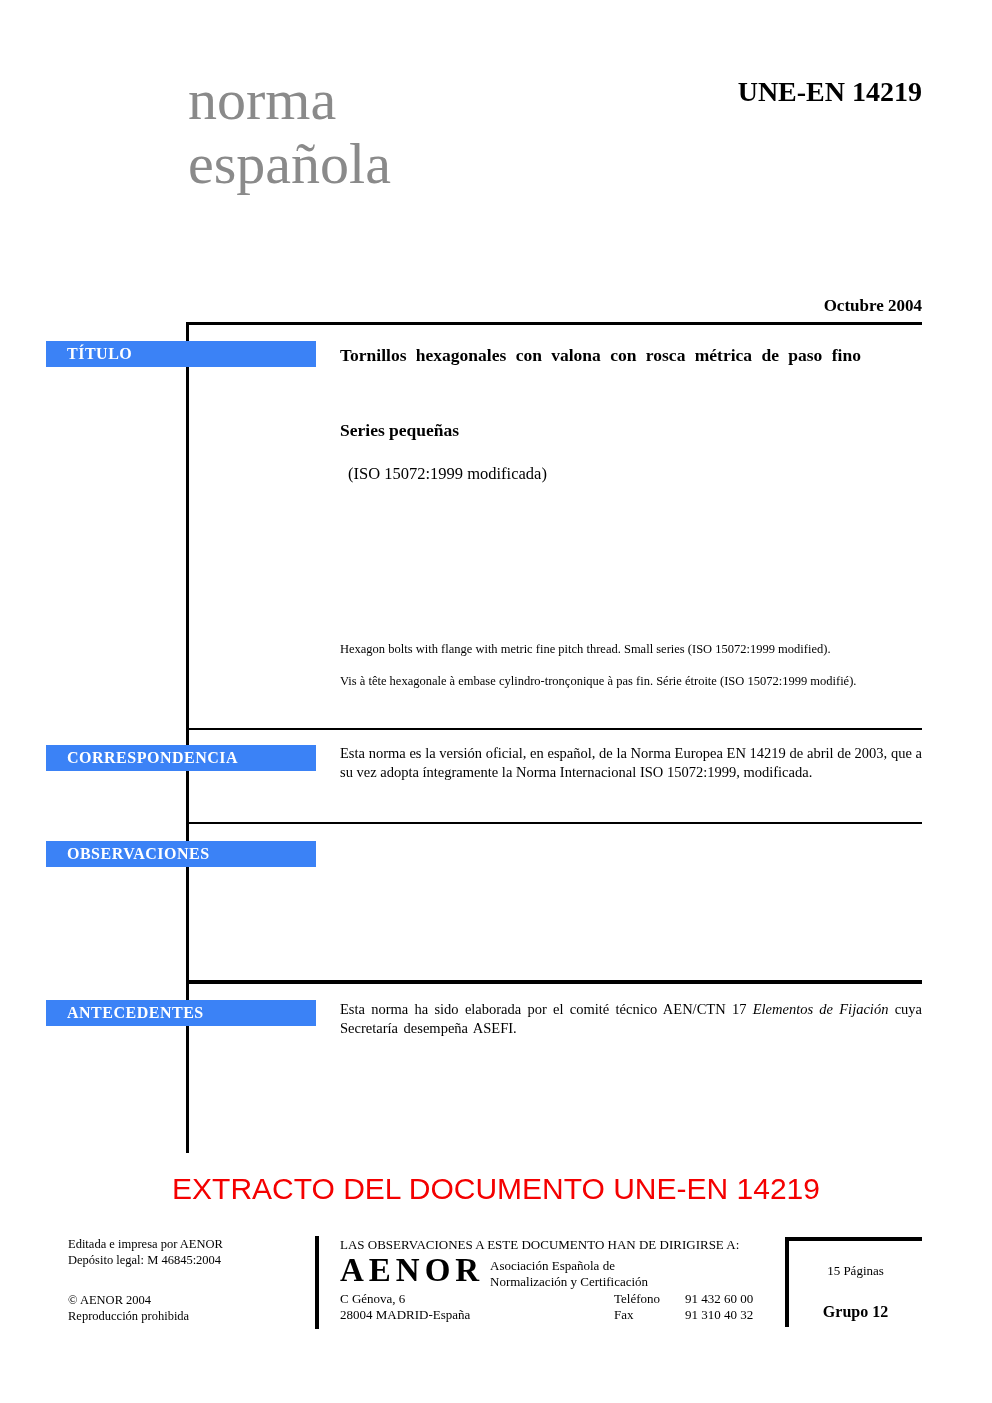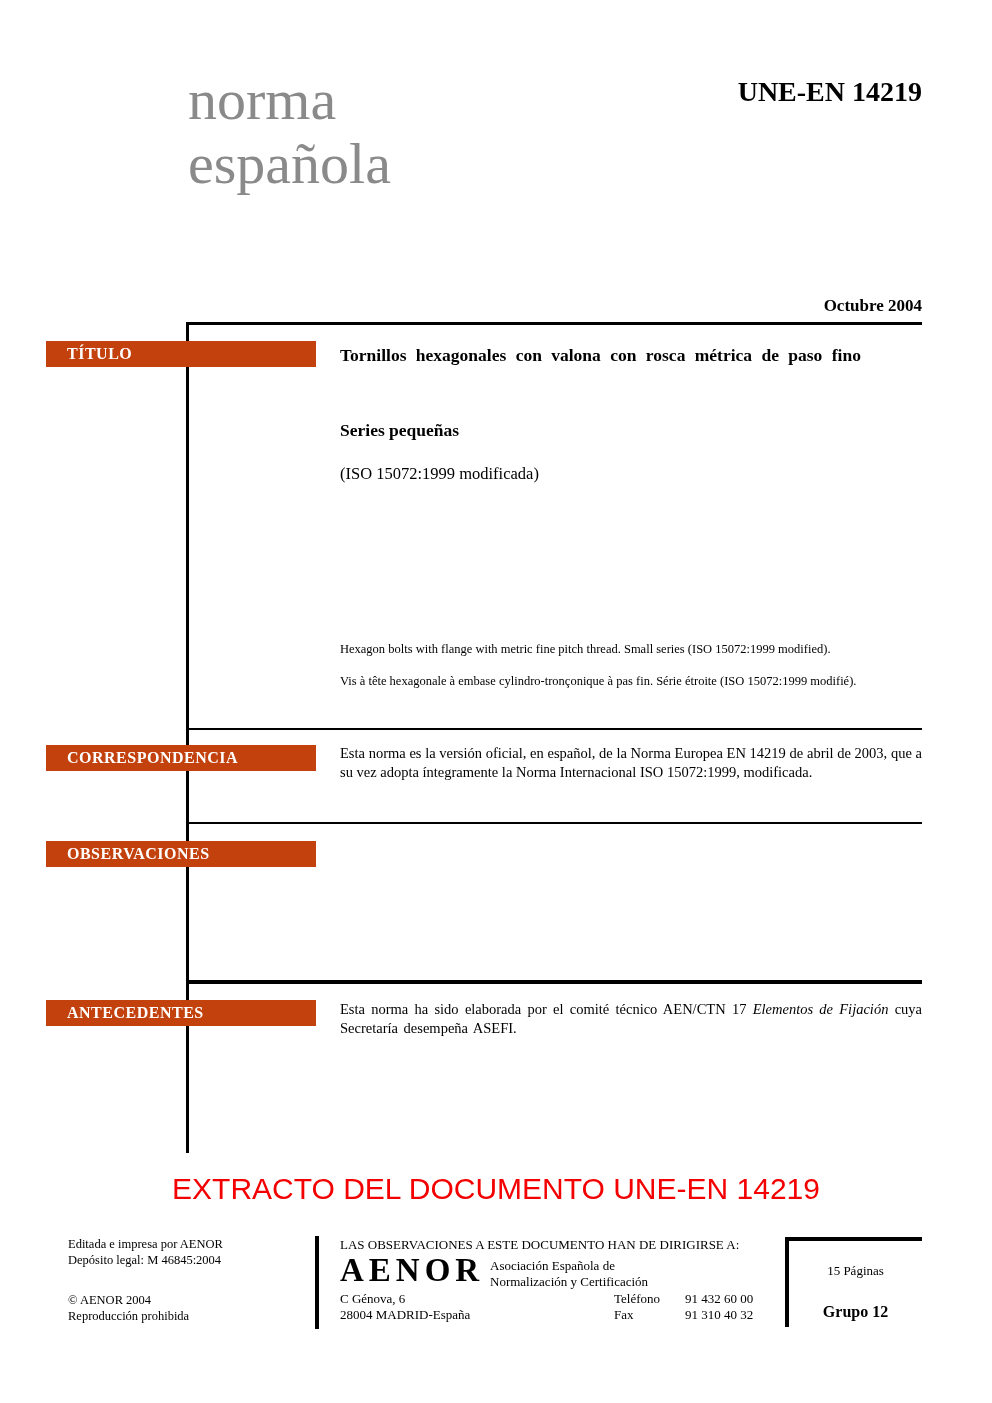--- a/index.html
+++ b/index.html
@@ -31,38 +31,38 @@
   
   .rule { position: absolute; background: #000; }
   .rule-top      { left: 187px; top: 322px; width: 735px; height: 3px; }
   .rule-corresp  { left: 187px; top: 728px; width: 735px; height: 2px; }
   .rule-observ   { left: 187px; top: 822px; width: 735px; height: 2px; }
   .rule-ante     { left: 187px; top: 980px; width: 735px; height: 4px; }
   .rule-vertical { left: 186px; top: 322px; width: 3px;  height: 831px; }
   
   .bar {
     position: absolute; left: 46px; width: 270px; height: 26px;
-    background: #c2410c; color: #fff;
+    background: #3b82f6; color: #fff;
     display: flex; align-items: center;
     padding-left: 21px;
     font-size: 16px; font-weight: bold; letter-spacing: 0.5px;
   }
   .bar-titulo  { top: 341px; }
   .bar-corresp { top: 745px; }
   .bar-observ  { top: 841px; }
   .bar-ante    { top: 1000px; }
   
   .col { position: absolute; left: 340px; width: 582px; }
   .doc-title {
     top: 338px; font-size: 17.5px; font-weight: bold;
     line-height: 35px; text-align: justify; text-align-last: left;
     word-spacing: 5px;
   }
   .doc-subtitle { top: 420px; font-size: 17.5px; font-weight: bold; }
-  .doc-isoref   { top: 464px; font-size: 16.5px; }
+  .doc-isoref   { top: 464px; font-size: 16.5px; margin-left: 8px; }
   .lang-line { font-size: 12.5px; }
   .lang-en { top: 642px; }
   .lang-fr { top: 674px; }
   .body-text {
     font-size: 14.5px; line-height: 18.5px;
     text-align: justify; text-align-last: left;
   }
   .corresp-text { top: 744px; }
   .ante-text    { top: 1000px; word-spacing: 2px; }
   .ante-text .it { font-style: italic; }

